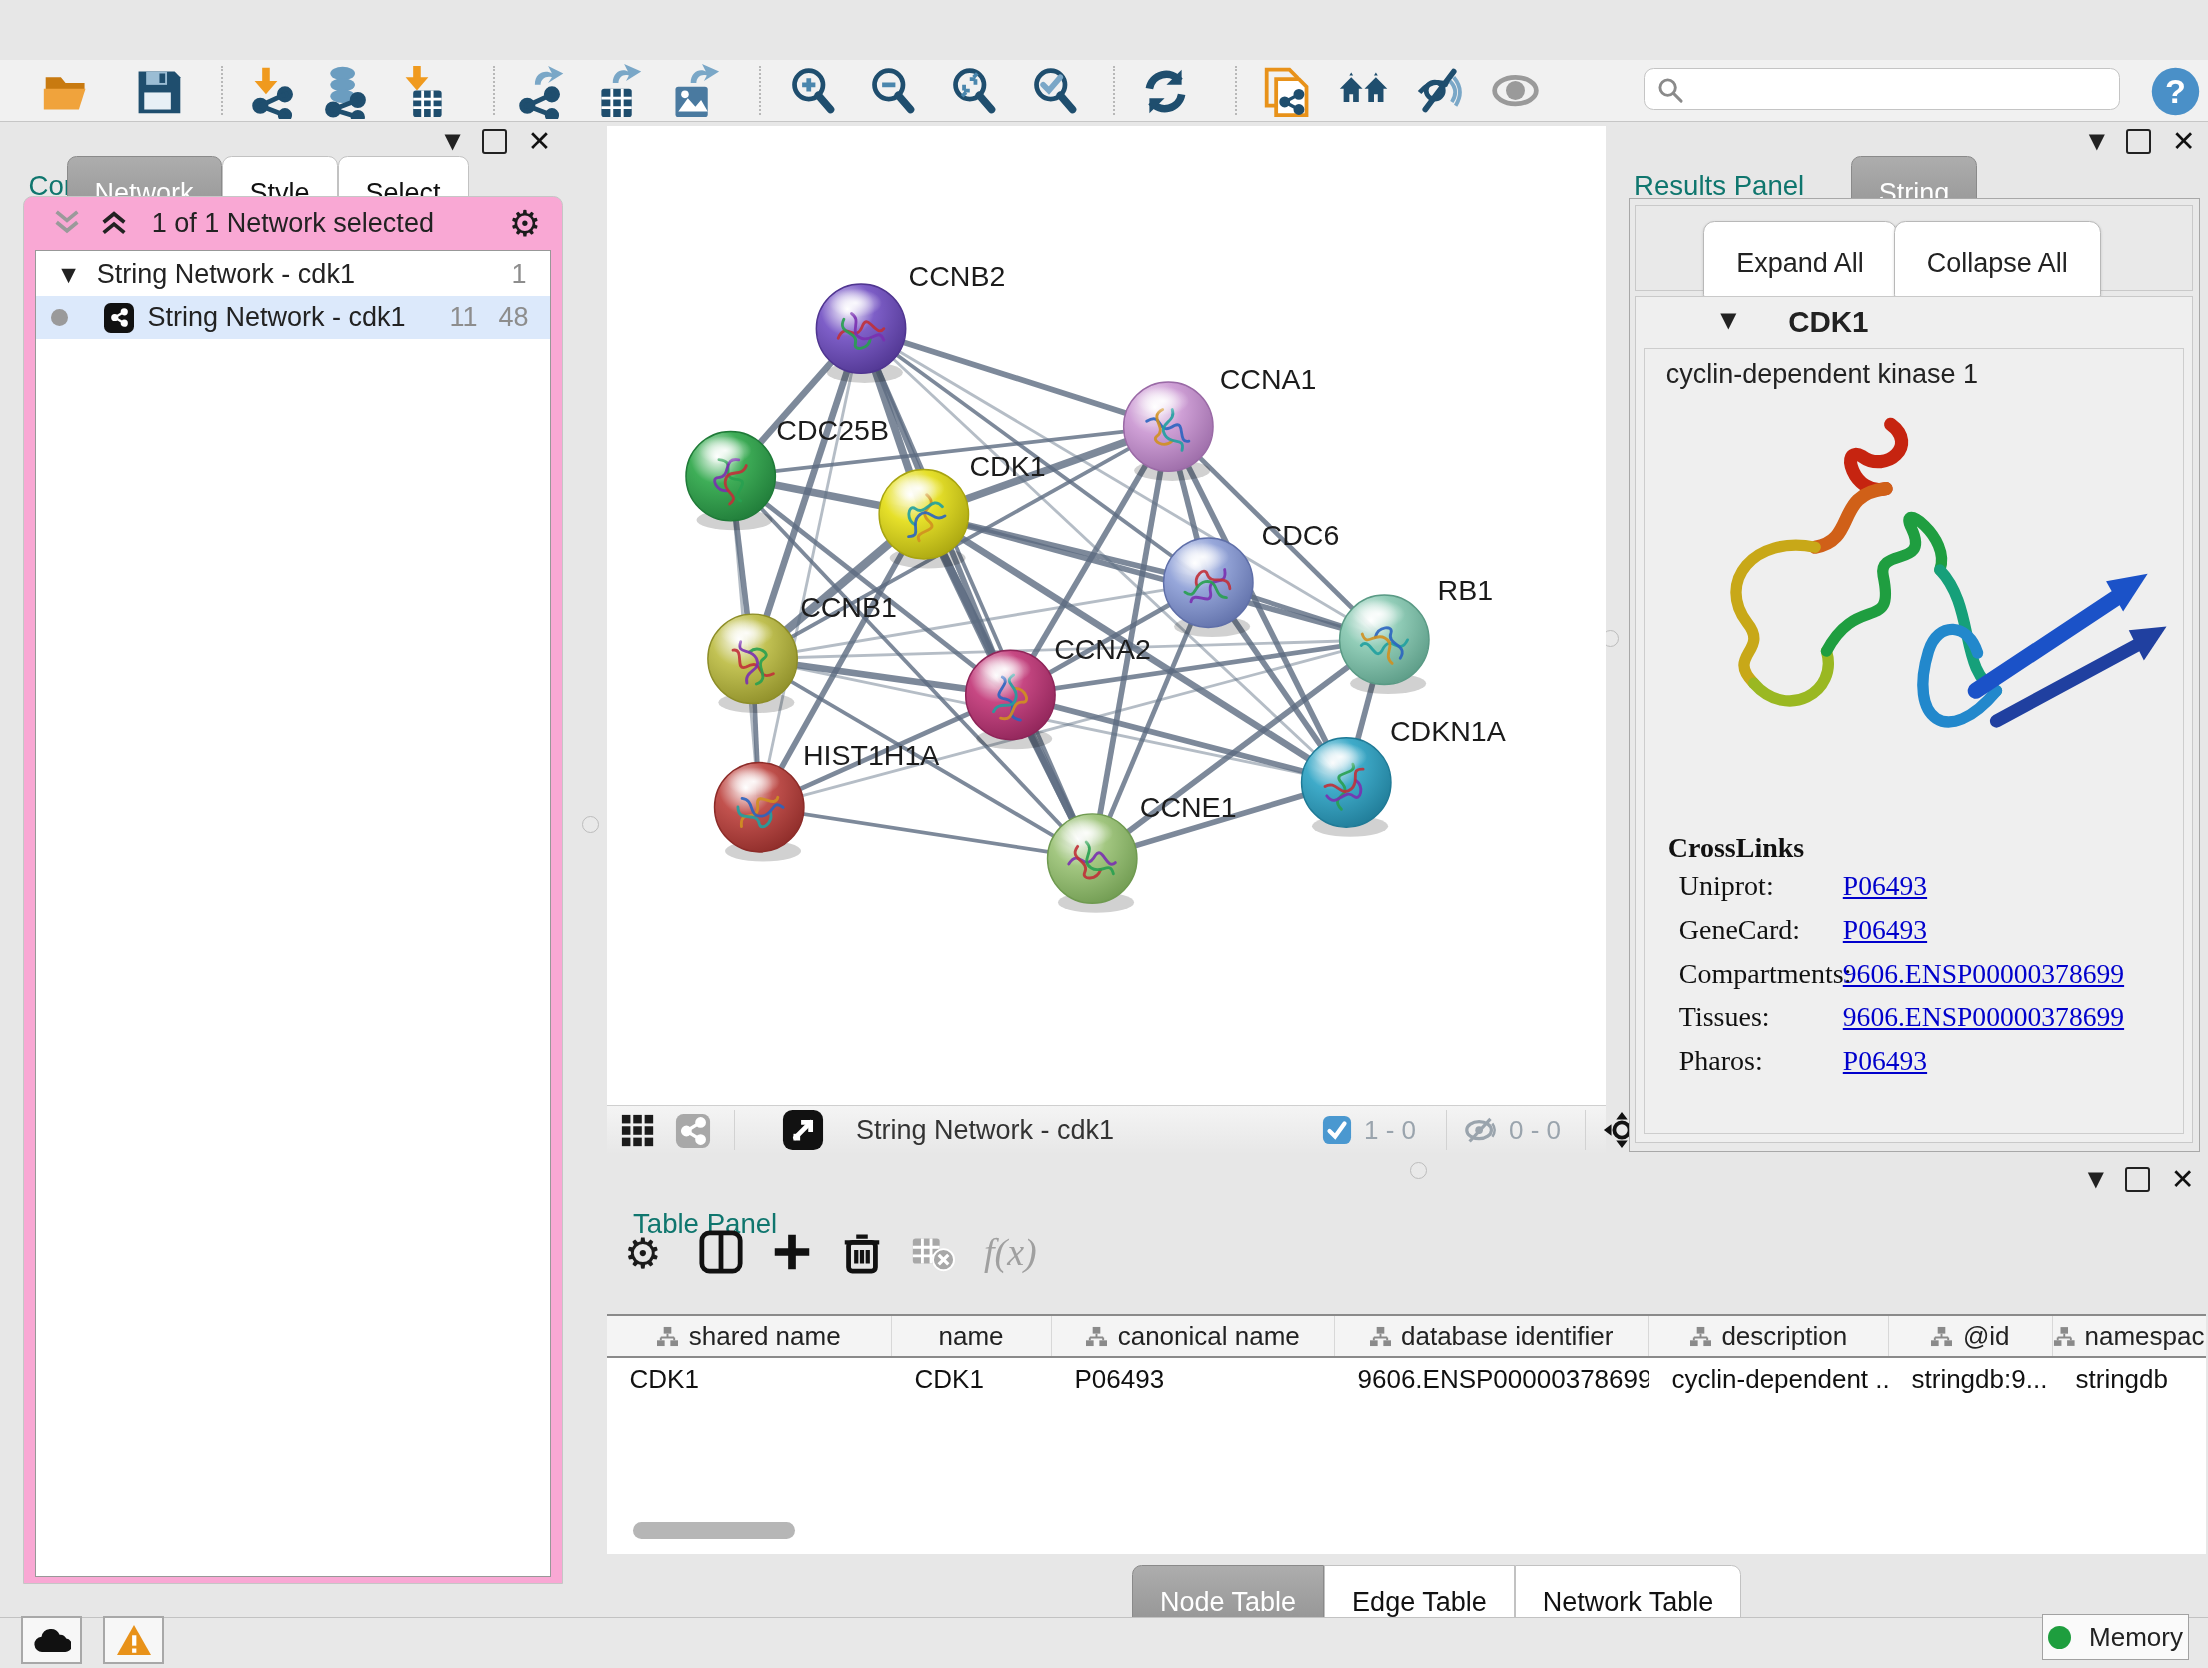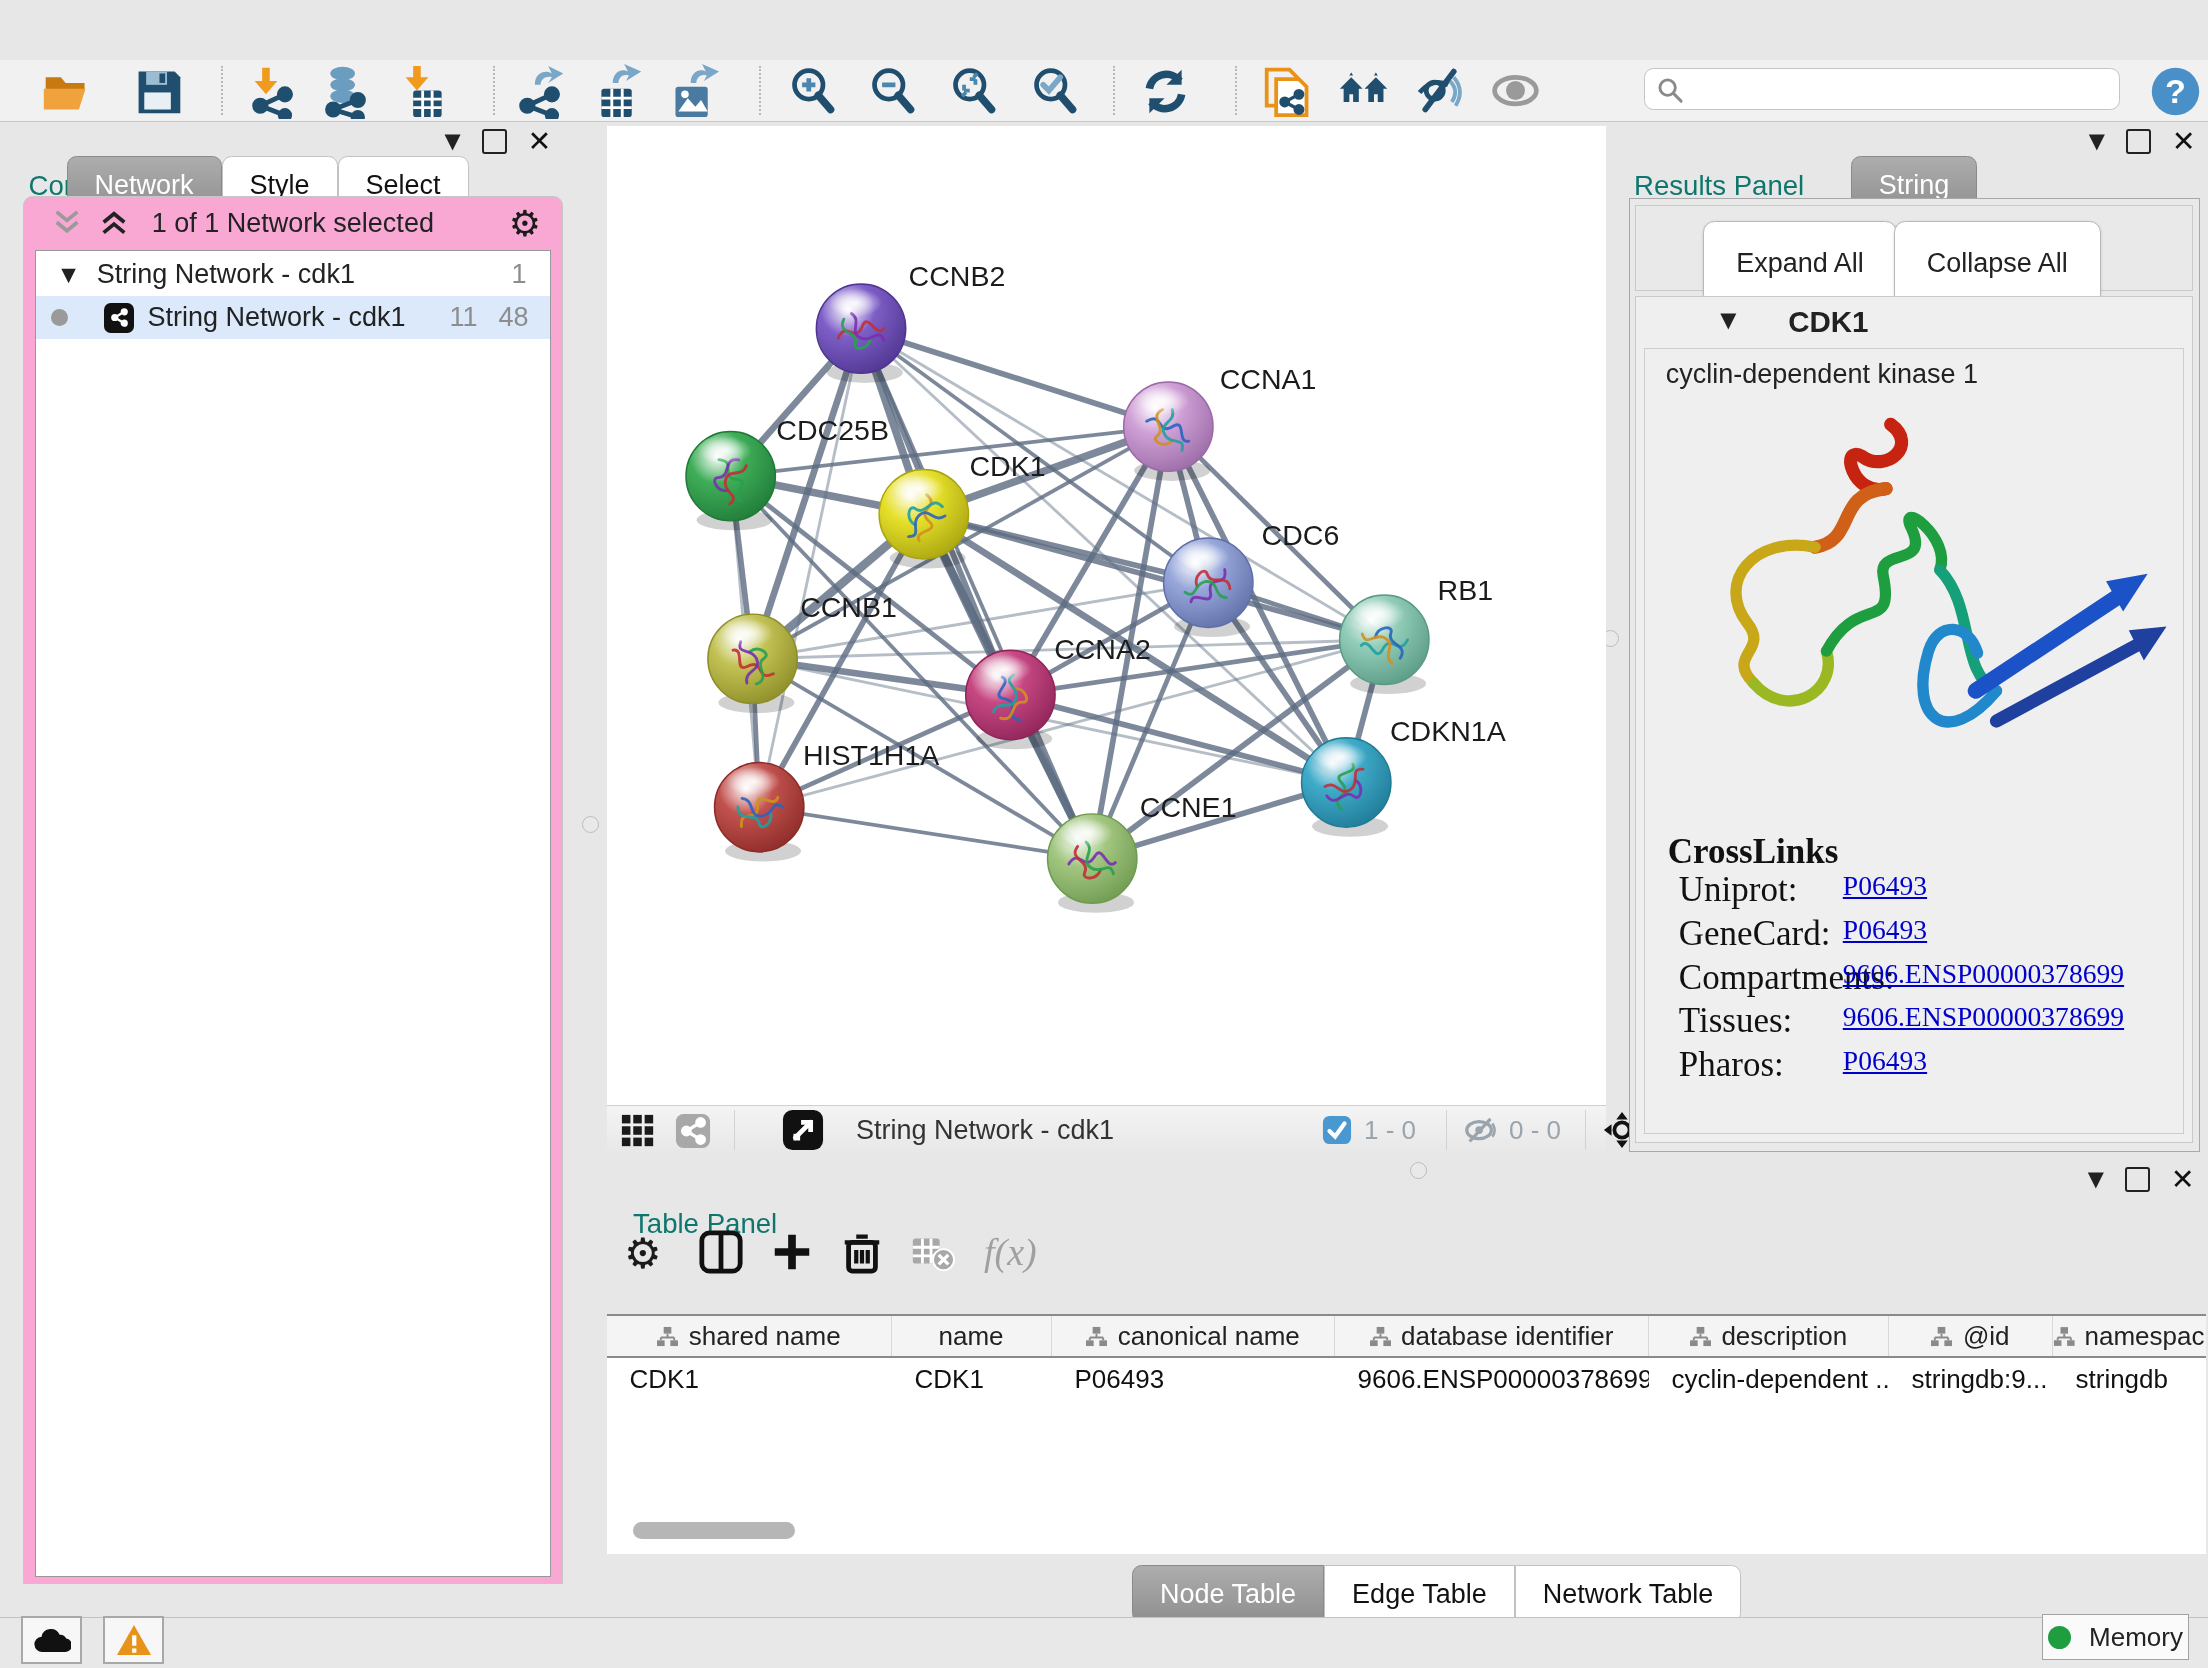--- a/index.html
+++ b/index.html
@@ -19,21 +19,21 @@
   .vsep{position:absolute;top:5.7px;height:49px;border-left:2.9px dotted #b8b8b8;}
   .search{position:absolute;left:1644px;top:7.6px;width:476px;height:42px;border:1.9px solid #c4c4c4;
     border-radius:9.5px;background:#fff;font-size:25px;padding:0 11.4px 0 49px;box-sizing:border-box;outline:none;}
   .search-mag{position:absolute;left:1657px;top:17px;width:27px;height:27px;pointer-events:none;}
   
   .ptitle{font-size:27.6px;color:#0f766e;margin-top:42px;}
   .pctrl{position:absolute;top:0;height:34px;display:flex;gap:21px;align-items:center;}
   .pctrl .tri{font-family:"DejaVu Sans",sans-serif;font-size:21px;color:#222;}
   .pctrl .boxg{width:21px;height:21px;border:2.9px solid #222;border-radius:2.9px;}
   .pctrl .xg{font-family:"DejaVu Sans",sans-serif;font-size:28.5px;font-weight:bold;color:#111;}
-  .tab{display:inline-block;height:40px;line-height:40px;padding:8px 27px;font-size:27px;
+  .tab{display:inline-block;height:40px;line-height:40px;padding:16px 27px;font-size:27px;
     background:#fff;border:1px solid #c2c2c2;border-radius:9.5px 9.5px 0 0;color:#111;cursor:pointer;}
   .tab.sel{background:linear-gradient(#adadad,#8f8f8f);color:#fff;border-color:#8a8a8a;}
   
   .cpanel{position:absolute;left:9.5px;top:124px;width:561px;height:1460px;}
   .cp-body{position:absolute;left:13.3px;right:7.6px;top:72px;bottom:0;background:#f9a8d4;
     border:1px solid #c6c6c6;border-radius:9.5px 9.5px 0 0;}
   .cp-selbar{position:absolute;left:0;right:0;top:0;height:53px;}
   .cp-list{position:absolute;left:11.4px;right:11.4px;top:53px;bottom:5.7px;background:#fff;border:1.9px solid #989898;}
   .treerow{position:absolute;left:0;right:0;height:43px;font-size:27px;display:flex;align-items:center;}
   .treerow .cnt{color:#8d8d8d;}
@@ -48,21 +48,21 @@
   
   .rpanel{position:absolute;left:1619px;top:124px;width:590px;height:1037px;}
   .rp-outer{position:absolute;left:9.5px;right:9.5px;top:74px;bottom:9.5px;background:#e9e9e9;
     border:1.9px solid #a8a8a8;}
   .rp-btnbox{position:absolute;left:5.7px;right:5.7px;top:5.7px;height:84px;border:1.9px solid #c9c9c9;background:#e9e9e9;}
   .rp-btn{position:absolute;top:15px;height:49px;line-height:49px;padding:17px 32px;background:#fff;
     border:1px solid #b8b8b8;border-radius:11.4px;font-size:27px;box-shadow:0 1.9px 2.9px rgba(0,0,0,.15);cursor:pointer;}
   .rp-sec{position:absolute;left:5.7px;right:5.7px;top:97px;bottom:7.6px;border:1.9px solid #c9c9c9;background:#efefef;}
   .rp-sechead{position:absolute;left:0;right:0;top:0;height:49px;font-size:29.5px;font-weight:bold;}
   .rp-inner{position:absolute;left:7.6px;right:7.6px;top:51px;bottom:7.6px;border:1px solid #cdcdcd;background:#efefef;overflow:hidden;}
-  .xl{font-family:"Liberation Serif",serif;font-size:35px;color:#111;}
+  .xl{font-family:"Liberation Serif",serif;font-size:28px;color:#111;}
   .xl-row{position:absolute;left:34px;right:9.5px;height:44px;}
   .xl-link{color:#0000cc;text-decoration:underline;font-family:"Liberation Serif",serif;}
   
   .tpanel{position:absolute;left:597px;top:1162px;width:1611px;height:455px;}
   .tp-ico{position:absolute;top:0;width:46px;height:46px;}
   .ttable{position:absolute;left:9.5px;top:152px;right:1.9px;height:238px;background:#fff;
     border-top:2.9px solid #8a8a8a;}
   .thead{display:flex;height:40px;background:#f4f4f4;border-bottom:2.9px solid #8a8a8a;}
   .th{display:flex;align-items:center;justify-content:center;gap:9.5px;font-size:26px;color:#222;
       border-right:1.9px solid #d8d8d8;box-sizing:border-box;overflow:hidden;white-space:nowrap;}

